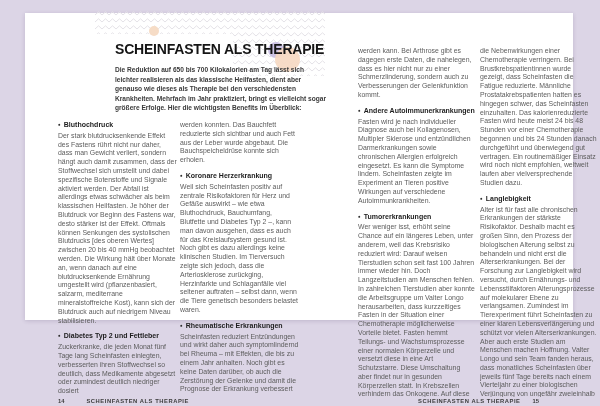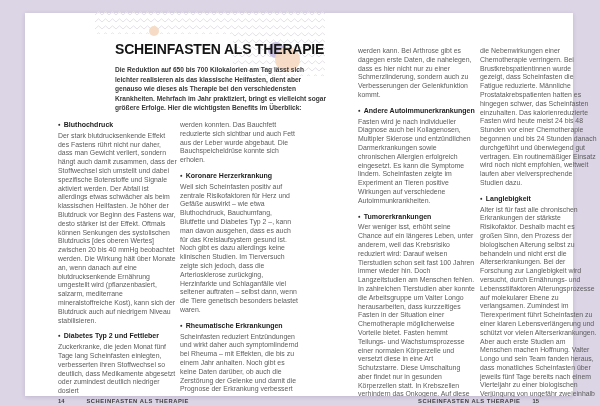--- a/index.html
+++ b/index.html
@@ -3,21 +3,21 @@
 <meta charset="utf-8">
 <style>
   html,body{margin:0;padding:0;}
   body{
     width:600px;height:406px;position:relative;overflow:hidden;
     background:#dcd5e6;
     font-family:"Liberation Sans","DejaVu Sans",sans-serif;
     -webkit-font-smoothing:antialiased;
   }
   .spread{
-    position:absolute;left:25px;top:13px;width:548px;height:383px;
+    position:absolute;left:25px;top:13px;width:548px;height:307px;
     background:#ffffff;box-shadow:0 1px 4px rgba(60,40,90,0.18);
   }
   
   .waves{position:absolute;pointer-events:none;}
   .circle{position:absolute;border-radius:50%;}
   .dot-small{left:124px;top:13px;width:10px;height:10px;background:#f6dcc6;}
   .circle-lavender{left:243px;top:29px;width:16px;height:16px;background:#c7bce1;opacity:.9;}
   .circle-peach{left:250px;top:34px;width:25px;height:25px;background:#f6d9c2;opacity:.92;}
   
   .page-title{

